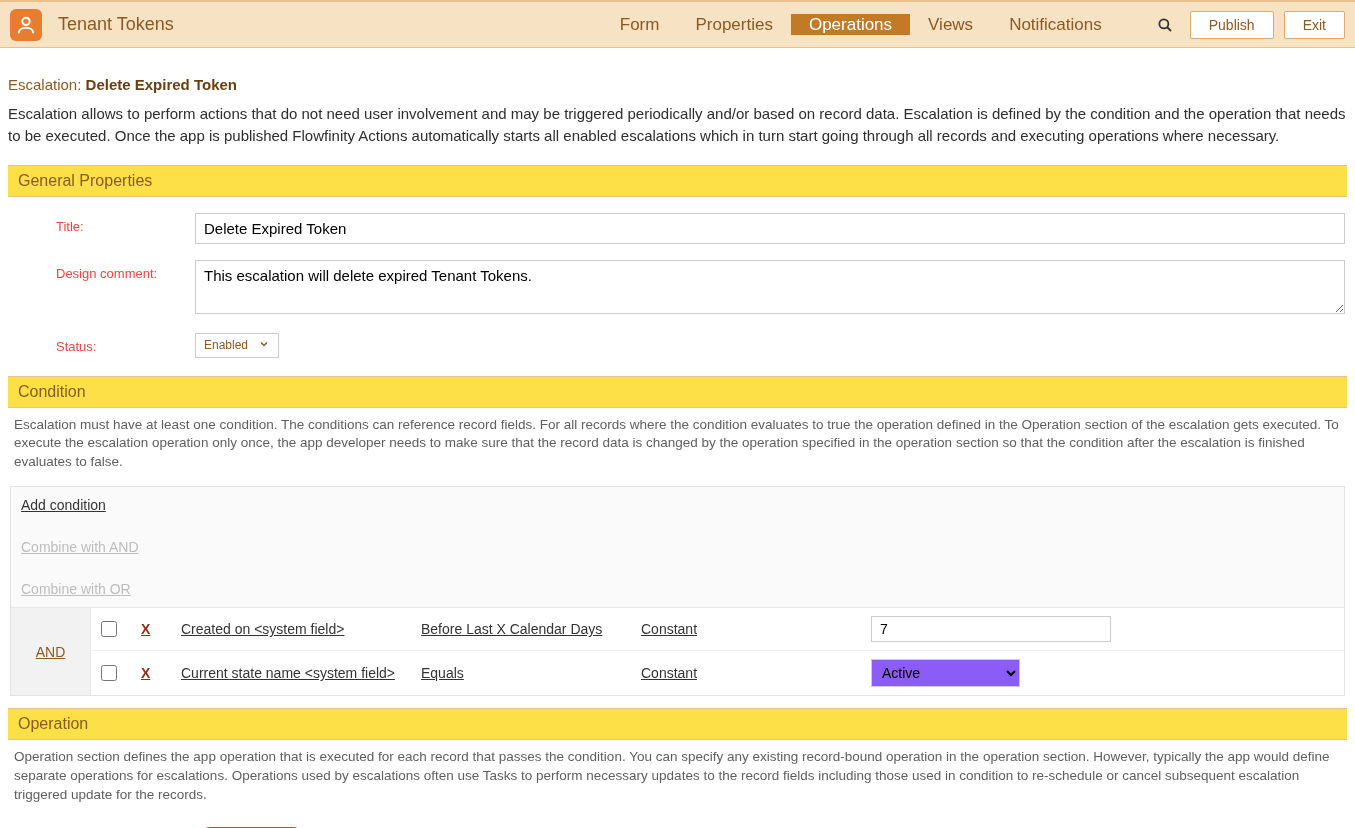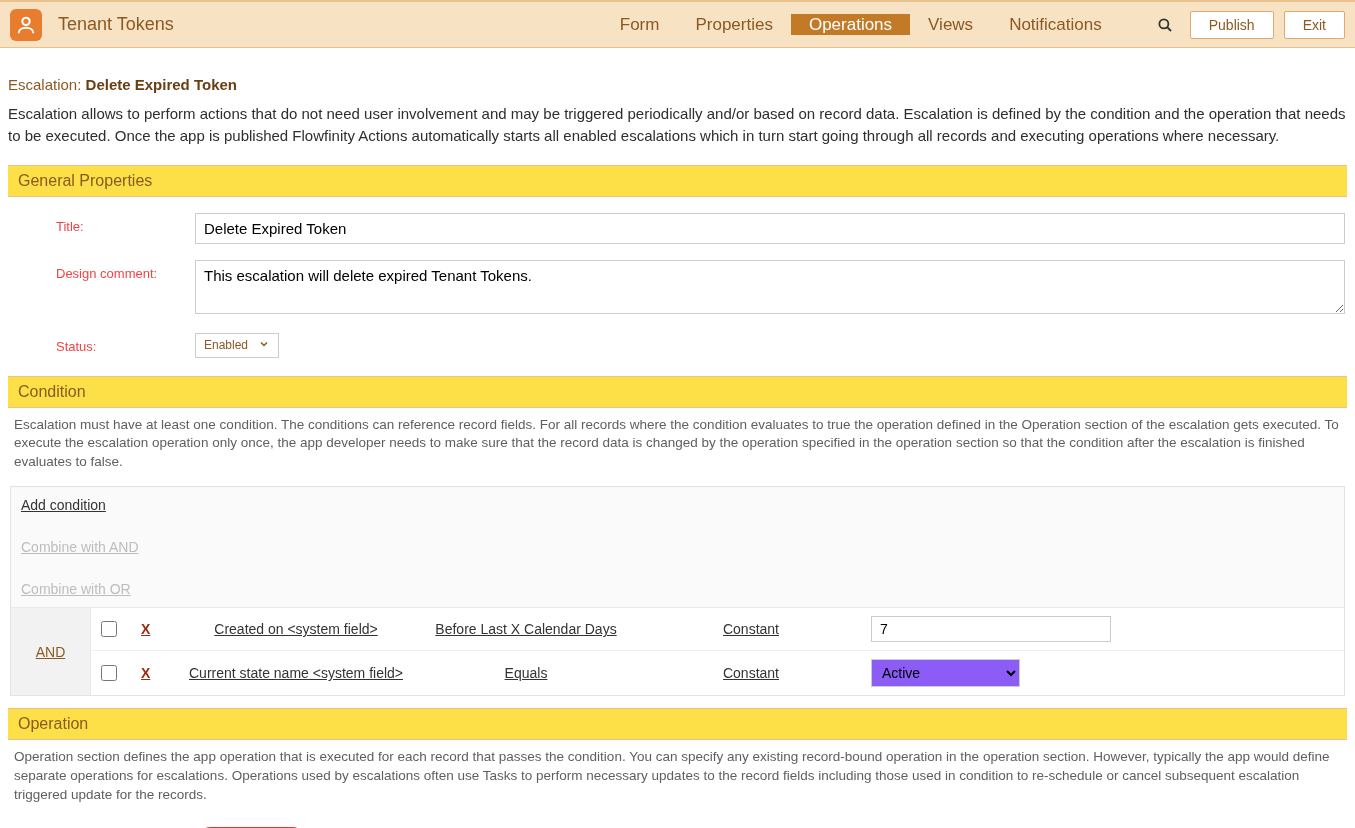--- a/index.html
+++ b/index.html
@@ -154,21 +154,21 @@
     display: grid;
     grid-template-columns: 30px 30px 230px 210px 220px 1fr;
     align-items: center;
     gap: 10px;
     padding: 8px 10px;
     border-bottom: 1px solid #eee;
     background:#fff;
   }
   .cond-row:last-child { border-bottom: none; }
   .cond-row .x { color: #9b2b12; text-decoration: underline; cursor:pointer; font-weight:bold;}
-  .cond-row .link { color: #333; text-decoration: underline; cursor:pointer;text-align:center;}
+  .cond-row .link { color: #333; text-decoration: underline; cursor:pointer;}
   .cond-row input[type="text"].mini {
     padding: 4px 8px; border:1px solid #ccc; font-size:14px; width: 240px;
   }
   .cond-row select.mini {
     padding: 4px 6px; border:1px solid #ccc; font-size:14px; width: 149px; background:#8b5cf6;
   }
   .oper-grid {
     display: grid;
     grid-template-columns: 175px 330px 185px 30px 400px;
     gap: 12px 10px;

